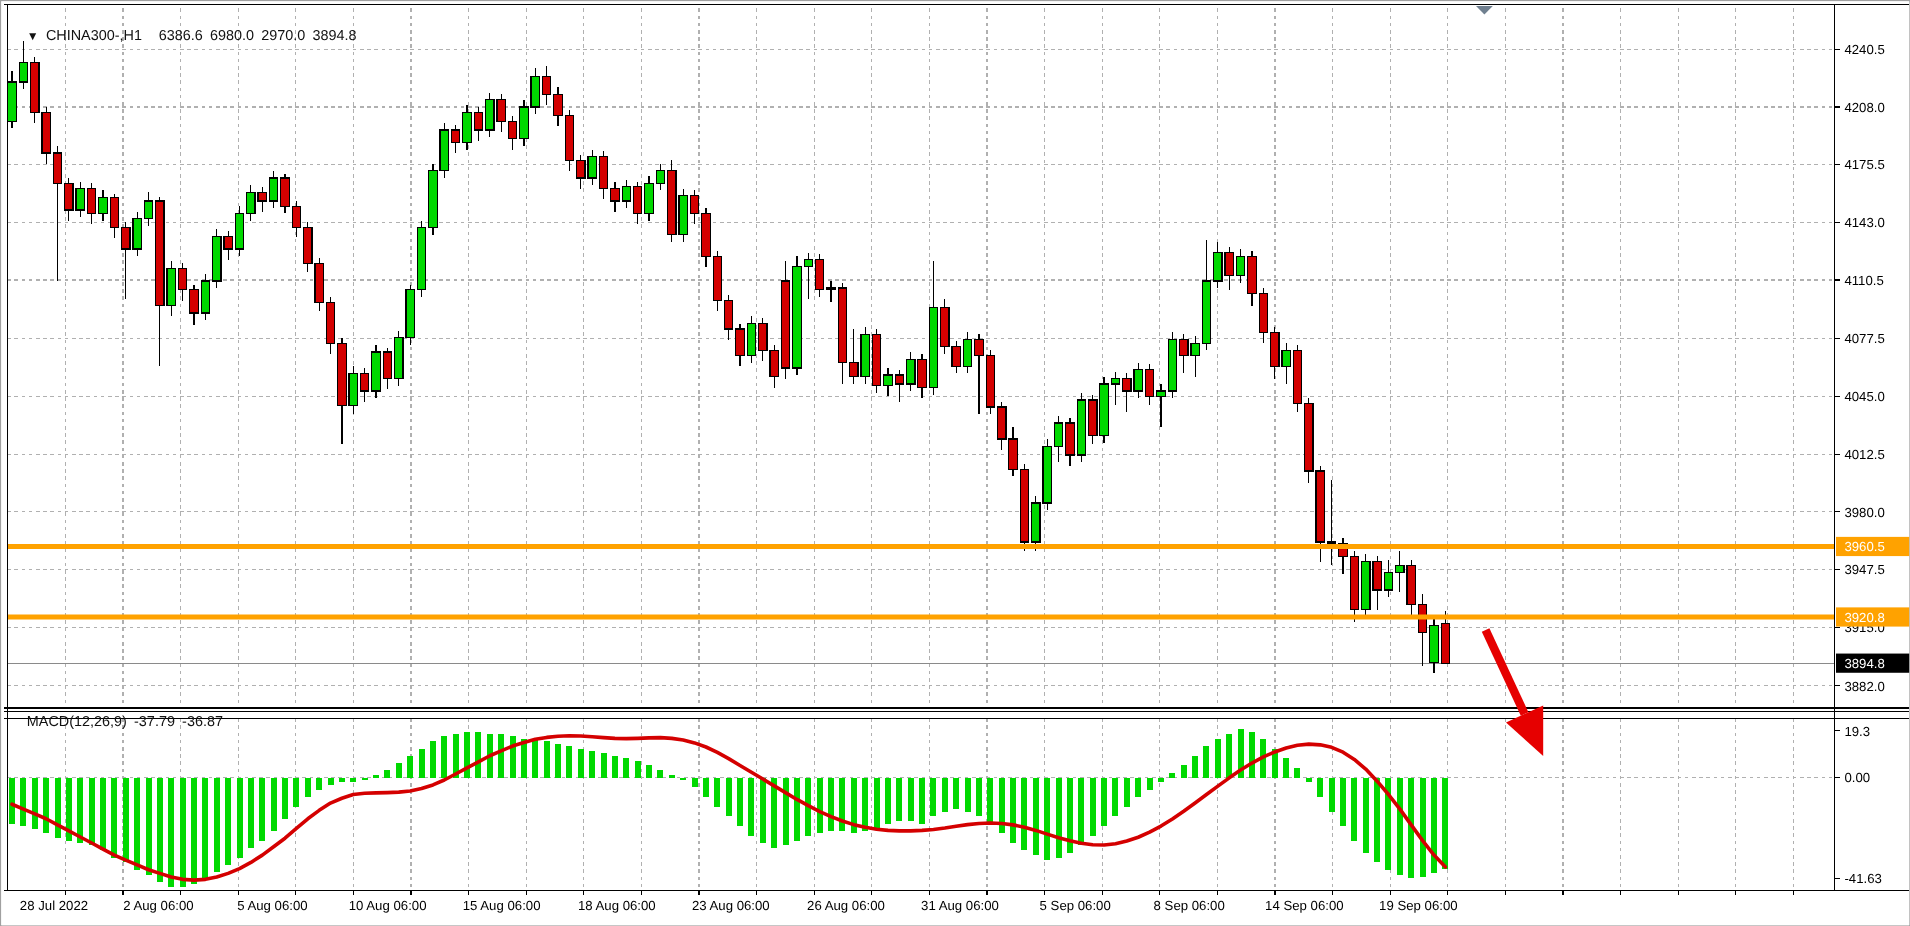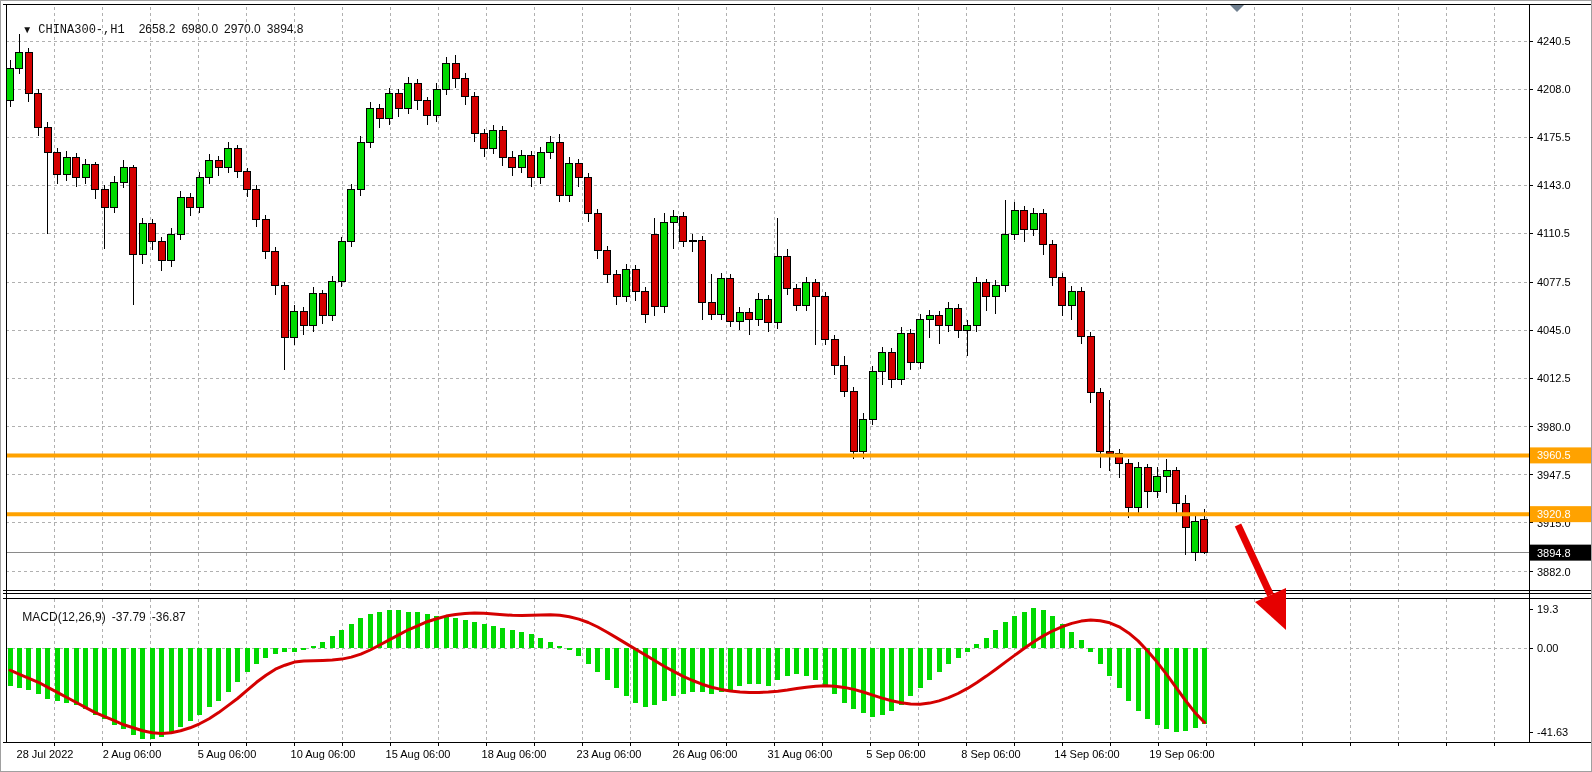--- a/index.html
+++ b/index.html
@@ -5,23 +5,23 @@
   html,body{margin:0;padding:0;background:#e8e8e8;}
   .chart-window{
     position:relative;width:1592px;height:772px;background:#ffffff;
     border:1px solid #a0a0a0;box-sizing:border-box;overflow:hidden;
     font-family:"Liberation Sans", sans-serif;
   }
   #chart-svg{position:absolute;left:0;top:0;}
   .overlay{position:absolute;color:#111;font-size:12px;white-space:pre;pointer-events:none;}
   .hdr{left:8px;top:7px;}
   .hdr .tri{font-size:10px;margin-right:6px;}
-  .hdr .sym{margin-right:14px;font-family:Liberation Mono, monospace;}
+  .hdr .sym{margin-right:14px;}
   .hdr span.q{margin-right:6px;}
-  .macdhdr{left:8px;top:595px;}
+  .macdhdr{left:8px;top:579px;}
   .macdhdr span{margin-right:6px;}
 </style>
 </head>
 <body>
 
 <div class="chart-window">
   <svg id="chart-svg" width="1592" height="772">
       <rect x="0" y="0" width="1592" height="772" fill="#ffffff"></rect>
       <g stroke="#b0b0b0" stroke-width="1" stroke-dasharray="3,3" shape-rendering="crispEdges">
         <line x1="53.5" y1="6" x2="53.5" y2="589" stroke="#b0b0b0"></line>
@@ -589,19 +589,19 @@
         <text x="1181" y="757" font-size="11" fill="#000000" text-anchor="middle" font-family="&quot;Liberation Sans&quot;, sans-serif">19 Sep 06:00</text>
       </g>
       <polygon points="1229,4 1243,4 1236,11" fill="#708090"></polygon>
       <g>
         <line x1="1237" y1="524" x2="1269.5" y2="594" stroke="#e60000" stroke-width="7" stroke-linecap="butt"></line>
         <polygon points="1285,629 1254,601 1285,587" fill="#e60000"></polygon>
       </g>
     </svg>
 
   <div class="overlay hdr">
-    <span class="tri">▼</span><span class="sym">CHINA300-,H1</span><span class="q">2658.2</span><span class="q">6980.0</span><span class="q">2970.0</span><span class="q">3894.8</span>
+    <span class="tri">▼</span><span class="sym">CHINA300-,H1</span><span class="q">6386.6</span><span class="q">6980.0</span><span class="q">2970.0</span><span class="q">3894.8</span>
   </div>
 
   <div class="overlay macdhdr">
     <span>MACD(12,26,9)</span><span>-37.79</span><span>-36.87</span>
   </div>
 </div>
 
 </body></html>

